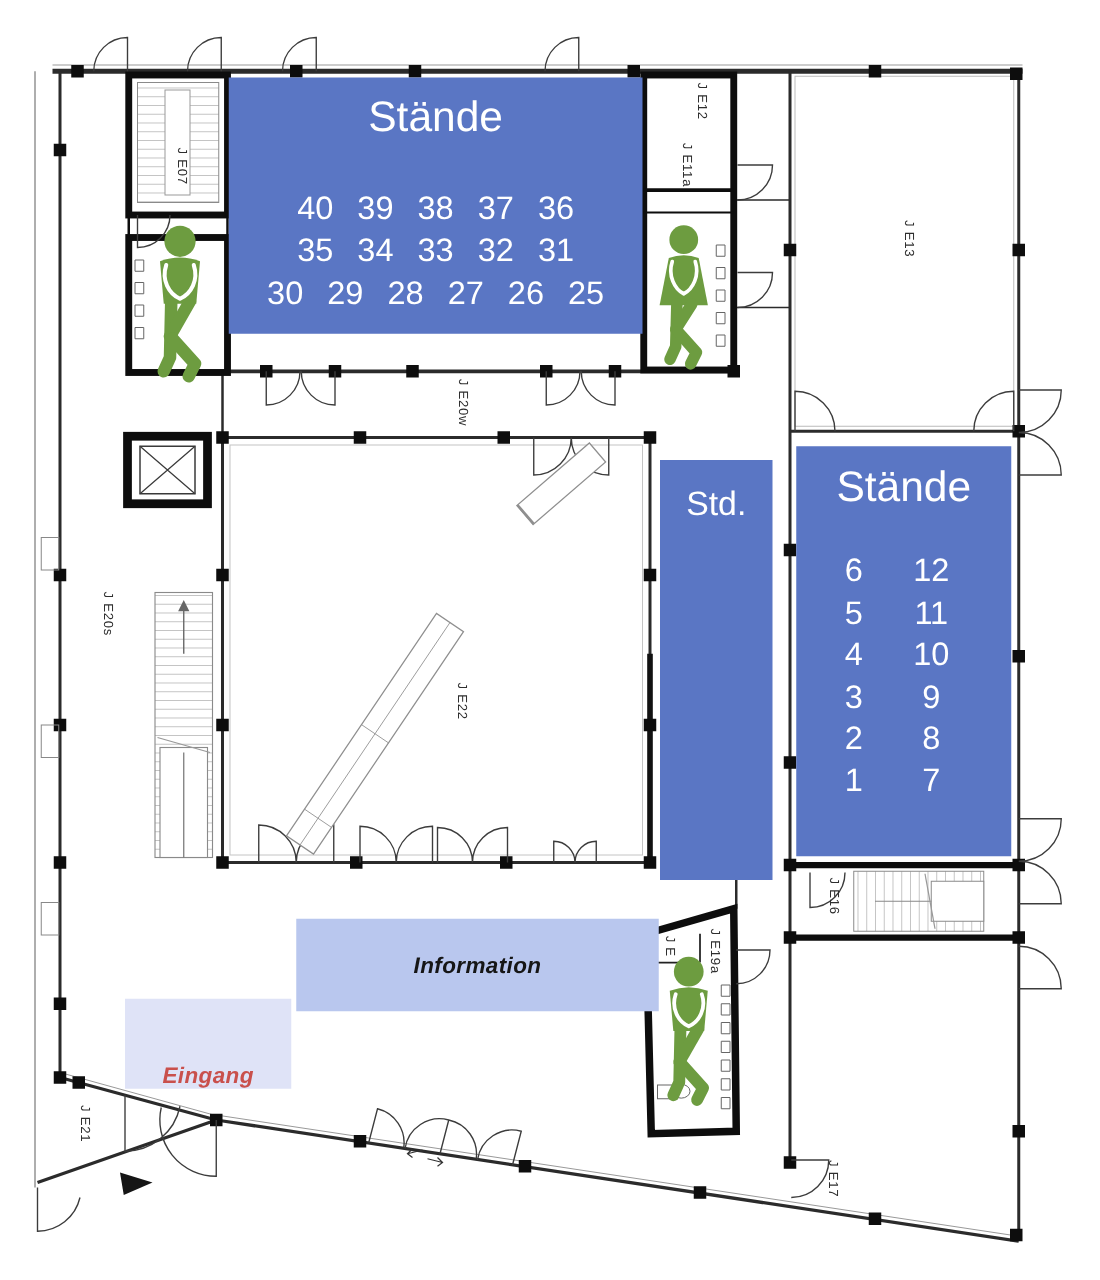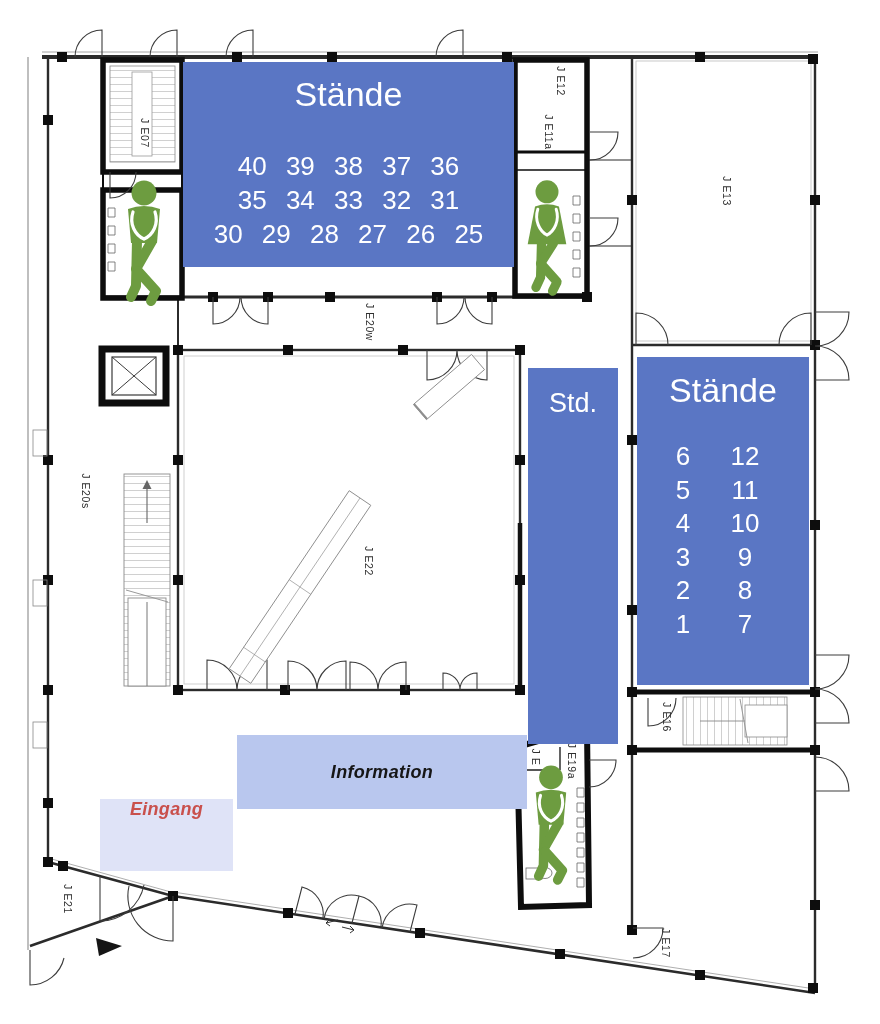--- a/index.html
+++ b/index.html
@@ -27,21 +27,21 @@
   .stand-rows{margin-top:38px}
   .stand-row{font-size:26px;line-height:34px;word-spacing:12px}
   .stand-items{margin-top:6px}
   .stand-item{font-size:26px;line-height:33.5px}
   .col{position:absolute;top:83px;width:58px;text-align:center}
   .col-a{left:17px}
   .col-b{left:79px}
   .col .stand-item{line-height:33.6px}
   .info-panel{background:var(--info-blue);display:flex;align-items:center;justify-content:center}
   .info-panel span{font-size:18px;font-weight:bold;font-style:italic;color:#161616;letter-spacing:.3px}
-  .entry-panel{background:var(--entrance-lavender);display:flex;align-items:flex-start;justify-content:center}
+  .entry-panel{background:var(--entrance-lavender);display:flex;align-items:flex-end;justify-content:center}
   .entry-panel span{font-size:18px;font-weight:bold;font-style:italic;color:var(--entrance-red);letter-spacing:.3px}
 </style>
 </head>
 <body>
 
 <div class="canvas">
 
   <svg class="plan" width="880" height="1024" viewBox="0 0 880 1024">
     <defs>
       <pattern id="patH" width="8" height="7" patternUnits="userSpaceOnUse">
@@ -208,21 +208,21 @@
 
   <div class="box stand-panel" style="left:183px;top:62px;width:331px;height:205px">
     <div class="stand-title">Stände</div>
     <div class="stand-rows">
       <div class="stand-row">40 39 38 37 36</div>
       <div class="stand-row">35 34 33 32 31</div>
       <div class="stand-row">30 29 28 27 26 25</div>
     </div>
   </div>
 
-  <div class="box stand-panel" style="left:528px;top:368px;width:90px;height:376px">
+  <div class="box stand-panel" style="left:528px;top:368px;width:90px;height:336px">
     <div class="stand-title-sm">Std.</div>
   </div>
 
   <div class="box stand-panel" style="left:637px;top:357px;width:172px;height:328px">
     <div class="stand-title" style="margin-top:16px">Stände</div>
     <div class="col col-a">
       <div class="stand-item">6</div>
       <div class="stand-item">5</div>
       <div class="stand-item">4</div>
       <div class="stand-item">3</div>

